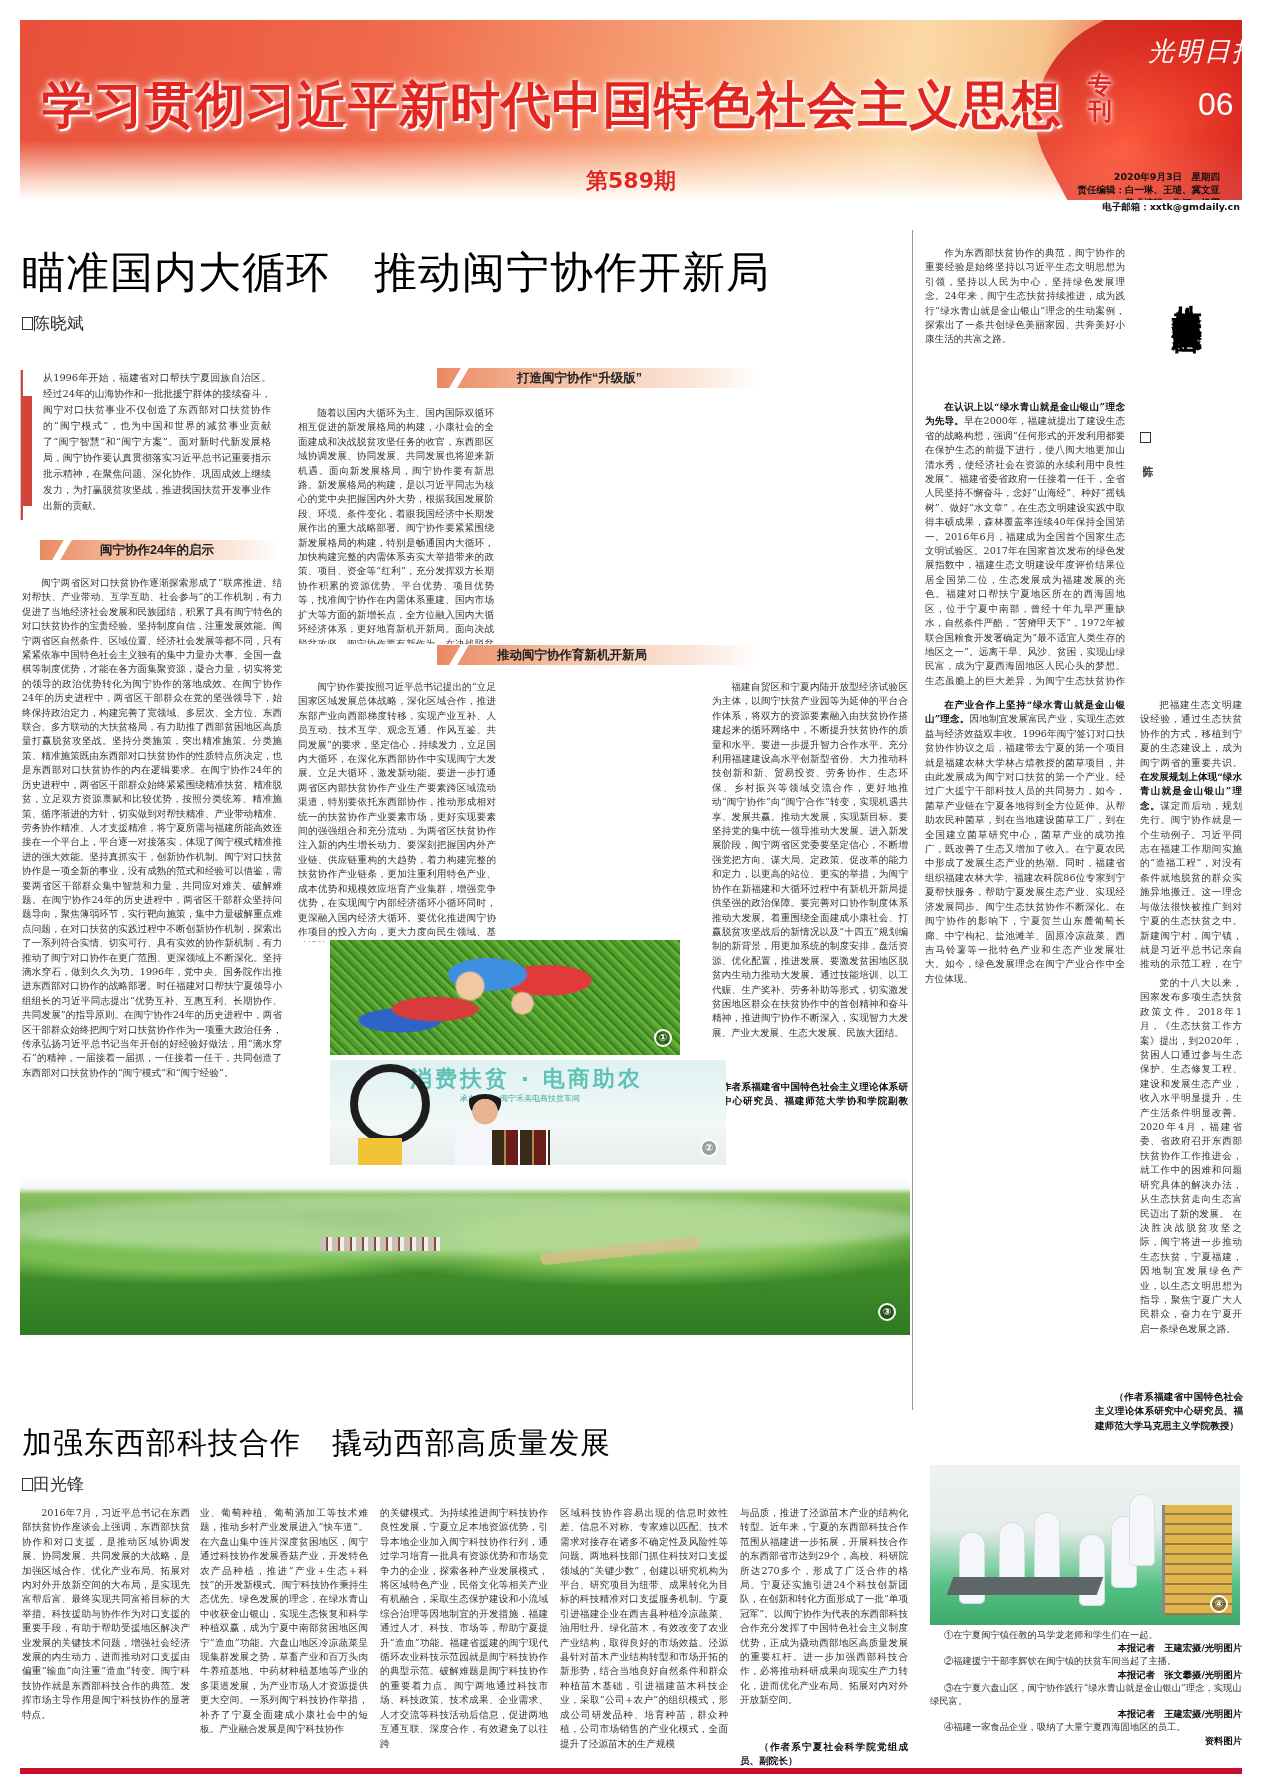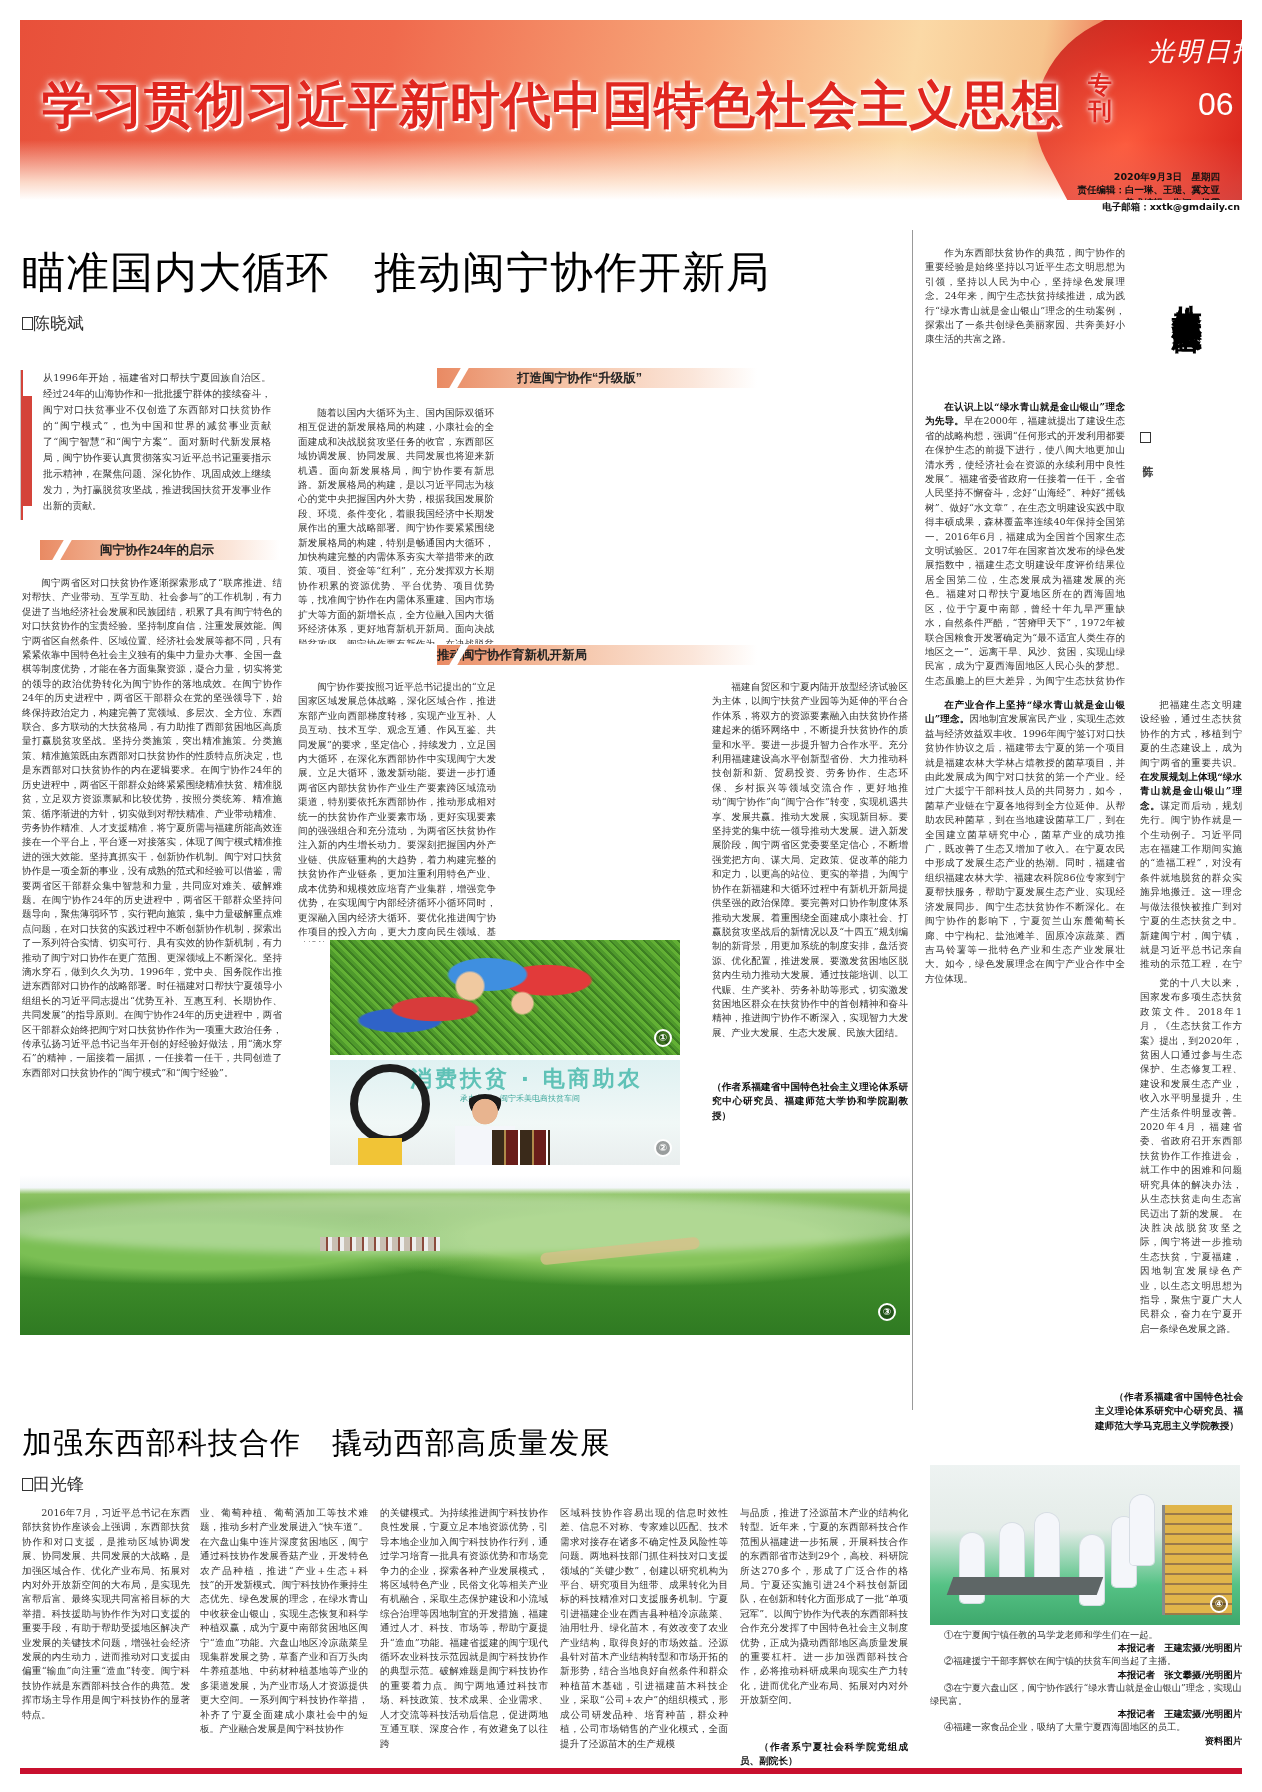--- a/index.html
+++ b/index.html
@@ -109,21 +109,21 @@
   .p1 { left: 330px; top: 940px; width: 350px; height: 115px;
     background:
       radial-gradient(circle at 40% 40%, #f0c9a0 0 6%, transparent 7%),
       radial-gradient(circle at 55% 55%, #f2c3a0 0 5%, transparent 6%),
       radial-gradient(ellipse at 45% 30%, #3f8fe0 0 14%, transparent 15%),
       radial-gradient(ellipse at 62% 35%, #e23a3a 0 14%, transparent 15%),
       radial-gradient(ellipse at 30% 60%, #d83b3b 0 12%, transparent 13%),
       radial-gradient(ellipse at 20% 70%, #2f63c8 0 10%, transparent 11%),
       repeating-linear-gradient(45deg, #4f9a2c 0 3px, #62b034 3px 6px, #3d7f22 6px 8px);
   }
-  .p2 { left: 330px; top: 1060px; width: 350px; height: 105px;
+  .p2 { left: 330px; top: 1060px; width: 396px; height: 105px;
     background: linear-gradient(180deg, #dff1f2 0%, #f1f8f7 60%, #e9eeee 100%);
   }
   .p2 .banner { position: absolute; left: 80px; top: 4px; font-family: "DejaVu Sans", sans-serif; font-weight: bold; font-size: 22px; color: #3fb6a8; letter-spacing: 3px; opacity: 0.8; }
   .p2 .sub { position: absolute; left: 130px; top: 33px; font-size: 8px; color: #3fa89c; }
   .p2 .ring { position: absolute; left: 20px; top: 4px; width: 80px; height: 80px; border-radius: 50%; border: 8px solid #1e1e1e; }
   .p2 .person { position: absolute; left: 125px; top: 34px; width: 60px; height: 80px; border-radius: 30px 30px 4px 4px;
     background: radial-gradient(circle at 50% 22%, #e8b48f 0 18%, transparent 19%), radial-gradient(circle at 50% 10%, #1b1b1b 0 20%, transparent 21%), linear-gradient(180deg, transparent 0 40%, #f4f6fa 40%); }
   .p2 .jars { position: absolute; left: 162px; top: 70px; width: 58px; height: 40px; background: repeating-linear-gradient(90deg, #3a2a1a 0 12px, #b08a4a 12px 14px, #6a1e1a 14px 26px, #fff 26px 28px); }
   .p2 .box1 { position: absolute; left: 28px; top: 78px; width: 44px; height: 30px; background: #f1c436; }
 
@@ -159,40 +159,41 @@
 </style>
 </head>
 <body>
 
 <header class="masthead">
   <div class="ribbon"></div>
   <div class="mast-title">学习贯彻习近平新时代中国特色社会主义思想</div>
   <div class="mast-special">专刊</div>
   <div class="mast-logo">光明日报</div>
   <div class="mast-page">06</div>
+  <div class="mast-issue">第589期</div>
   <div class="mast-info">
     <div>2020年9月3日　星期四</div>
     <div>责任编辑：白一琳、王琎、冀文亚</div>
     <div>美术编辑：朱江、杨震</div>
   </div>
 </header>
 <div style="position:absolute; right:22px; top:201px; font-family:'DejaVu Sans',sans-serif; font-size:9.5px; font-weight:bold; color:#111;">电子邮箱：xxtk@gmdaily.cn</div>
 
 <h1 class="headline h1">瞄准国内大循环　推动闽宁协作开新局</h1>
 <div class="byline" style="left:22px; top:312px;">
   <span class="box"></span>
   <span>陈晓斌</span>
 </div>
 
 <div class="lead-accent"></div>
 <div class="lead">从1996年开始，福建省对口帮扶宁夏回族自治区。经过24年的山海协作和一批批援宁群体的接续奋斗，闽宁对口扶贫事业不仅创造了东西部对口扶贫协作的“闽宁模式”，也为中国和世界的减贫事业贡献了“闽宁智慧”和“闽宁方案”。面对新时代新发展格局，闽宁协作要认真贯彻落实习近平总书记重要指示批示精神，在聚焦问题、深化协作、巩固成效上继续发力，为打赢脱贫攻坚战，推进我国扶贫开发事业作出新的贡献。</div>
 
 <div class="subhead" style="left:40px; top:540px; width:240px; padding-left:60px;">闽宁协作24年的启示</div>
 <div class="subhead" style="left:437px; top:368px; width:320px; padding-left:80px;">打造闽宁协作“升级版”</div>
-<div class="subhead" style="left:437px; top:645px; width:320px; ">推动闽宁协作育新机开新局</div>
+<div class="subhead" style="left:437px; top:645px; width:320px; padding-left:60px;">推动闽宁协作育新机开新局</div>
 
 <div class="col" style="left:22px; top:568px; width:260px; height:600px;">闽宁两省区对口扶贫协作逐渐探索形成了“联席推进、结对帮扶、产业带动、互学互助、社会参与”的工作机制，有力促进了当地经济社会发展和民族团结，积累了具有闽宁特色的对口扶贫协作的宝贵经验。坚持制度自信，注重发展效能。闽宁两省区自然条件、区域位置、经济社会发展等都不同，只有紧紧依靠中国特色社会主义独有的集中力量办大事、全国一盘棋等制度优势，才能在各方面集聚资源，凝合力量，切实将党的领导的政治优势转化为闽宁协作的落地成效。在闽宁协作24年的历史进程中，两省区干部群众在党的坚强领导下，始终保持政治定力，构建完善了宽领域、多层次、全方位、东西联合、多方联动的大扶贫格局，有力助推了西部贫困地区高质量打赢脱贫攻坚战。坚持分类施策，突出精准施策。分类施策、精准施策既由东西部对口扶贫协作的性质特点所决定，也是东西部对口扶贫协作的内在逻辑要求。在闽宁协作24年的历史进程中，两省区干部群众始终紧紧围绕精准扶贫、精准脱贫，立足双方资源禀赋和比较优势，按照分类统筹、精准施策、循序渐进的方针，切实做到对帮扶精准、产业带动精准、劳务协作精准、人才支援精准，将宁夏所需与福建所能高效连接在一个平台上，平台逐一对接落实，体现了闽宁模式精准推进的强大效能。坚持真抓实干，创新协作机制。闽宁对口扶贫协作是一项全新的事业，没有成熟的范式和经验可以借鉴，需要两省区干部群众集中智慧和力量，共同应对难关、破解难题。在闽宁协作24年的历史进程中，两省区干部群众坚持问题导向，聚焦薄弱环节，实行靶向施策，集中力量破解重点难点问题，在对口扶贫的实践过程中不断创新协作机制，探索出了一系列符合实情、切实可行、具有实效的协作新机制，有力推动了闽宁对口协作在更广范围、更深领域上不断深化。坚持滴水穿石，做到久久为功。1996年，党中央、国务院作出推进东西部对口协作的战略部署。时任福建对口帮扶宁夏领导小组组长的习近平同志提出“优势互补、互惠互利、长期协作、共同发展”的指导原则。在闽宁协作24年的历史进程中，两省区干部群众始终把闽宁对口扶贫协作作为一项重大政治任务，传承弘扬习近平总书记当年开创的好经验好做法，用“滴水穿石”的精神，一届接着一届抓，一任接着一任干，共同创造了东西部对口扶贫协作的“闽宁模式”和“闽宁经验”。</div>
 <div class="col" style="left:298px; top:398px; width:196px; height:238px; text-indent:2em;">随着以国内大循环为主、国内国际双循环相互促进的新发展格局的构建，小康社会的全面建成和决战脱贫攻坚任务的收官，东西部区域协调发展、协同发展、共同发展也将迎来新机遇。面向新发展格局，闽宁协作要有新思路。新发展格局的构建，是以习近平同志为核心的党中央把握国内外大势，根据我国发展阶段、环境、条件变化，着眼我国经济中长期发展作出的重大战略部署。闽宁协作要紧紧围绕新发展格局的构建，特别是畅通国内大循环，加快构建完整的内需体系夯实大举措带来的政策、项目、资金等“红利”，充分发挥双方长期协作积累的资源优势、平台优势、项目优势等，找准闽宁协作在内需体系重建、国内市场扩大等方面的新增长点，全方位融入国内大循环经济体系，更好地育新机开新局。面向决战脱贫攻坚，闽宁协作要有新作为。在决战脱贫攻坚收官之年，“闽宁对口扶贫协作援宁群体”被中央宣传部授予“时代楷模”称号，这是对闽宁两省区干部群众24年接续扶贫协作工作的充分肯定，也对闽宁协作在决战脱贫攻坚过程中发挥更大作用提出了更高期待。闽宁两省区干部群众要以此为新起点和新动力，吹起决战脱贫攻坚的冲锋号，坚持高位谋划推动，以“敢为人先”的勇气、“不含金胜决不收兵”的信念，持续深化拓展扶贫协作的领域、范围，以干事创业的大担当展现新时代闽宁人的大作为。面向全面建成小康社会，闽宁协作要有新成效。对闽宁对口扶贫协作事业而言，全面小康目标的实现并不是终点，而是开启更高层次、更多领域、更广范围协作与合作新征程的起点。闽宁两省区干部群众要聚焦聚力全面小康目标实现后东西部区域协调发展和对口扶贫工作提档升级的前瞻要素新任务，充分挖掘闽宁两省区资源互补的优势，不断拓展合作领域，提升合作质量，扩大开放程度，推动闽宁协作进入新阶段、展现新成效。</div>
 <div class="col" style="left:504px; top:398px; width:196px; height:238px;"></div>
 <div class="col" style="left:710px; top:398px; width:198px; height:238px;"></div>
 
 <div class="col" style="left:298px; top:672px; width:198px; height:262px;">闽宁协作要按照习近平总书记提出的“立足国家区域发展总体战略，深化区域合作，推进东部产业向西部梯度转移，实现产业互补、人员互动、技术互学、观念互通、作风互鉴、共同发展”的要求，坚定信心，持续发力，立足国内大循环，在深化东西部协作中实现闽宁大发展。立足大循环，激发新动能。要进一步打通两省区内部扶贫协作产业生产要素跨区域流动渠道，特别要依托东西部协作，推动形成相对统一的扶贫协作产业要素市场，更好实现要素间的强强组合和充分流动，为两省区扶贫协作注入新的内生增长动力。要深刻把握国内外产业链、供应链重构的大趋势，着力构建完整的扶贫协作产业链条，更加注重利用特色产业、成本优势和规模效应培育产业集群，增强竞争优势，在实现闽宁内部经济循环小循环同时，更深融入国内经济大循环。要优化推进闽宁协作项目的投入方向，更大力度向民生领域、基础设施建设、劳动密集型产业等领域集聚，并加大对中低收入群体的就业支持和收入补贴力度，切实将闽宁贫困地区庞大的人口基数转化为有效的消费需求。深化大合作，凝聚新合力。要进一步提升闽宁合作水平。坚持把优势互补、产业对接作为新增长极，更加紧密地将“新宁夏”建设、“新福建”建设与福建产业转型升级结合起来，以福建先发优势带动宁夏后发效应，实现合作共赢。要进一步提升平台合作水平。不断扩展以</div>
 <div class="col" style="left:712px; top:672px; width:196px; height:392px;">福建自贸区和宁夏内陆开放型经济试验区为主体，以闽宁扶贫产业园等为延伸的平台合作体系，将双方的资源要素融入由扶贫协作搭建起来的循环网络中，不断提升扶贫协作的质量和水平。要进一步提升智力合作水平。充分利用福建建设高水平创新型省份、大力推动科技创新和新、贸易投资、劳务协作、生态环保、乡村振兴等领域交流合作，更好地推动“闽宁协作”向“闽宁合作”转变，实现机遇共享、发展共赢。推动大发展，实现新目标。要坚持党的集中统一领导推动大发展。进入新发展阶段，闽宁两省区党委要坚定信心，不断增强党把方向、谋大局、定政策、促改革的能力和定力，以更高的站位、更实的举措，为闽宁协作在新福建和大循环过程中有新机开新局提供坚强的政治保障。要完善对口协作制度体系推动大发展。着重围绕全面建成小康社会、打赢脱贫攻坚战后的新情况以及“十四五”规划编制的新背景，用更加系统的制度安排，盘活资源、优化配置，推进发展。要激发贫困地区脱贫内生动力推动大发展。通过技能培训、以工代赈、生产奖补、劳务补助等形式，切实激发贫困地区群众在扶贫协作中的首创精神和奋斗精神，推进闽宁协作不断深入，实现智力大发展、产业大发展、生态大发展、民族大团结。</div>
 <div class="col author-note" style="left:712px; top:1072px; width:196px; height:52px; text-indent:0;">（作者系福建省中国特色社会主义理论体系研究中心研究员、福建师范大学协和学院副教授）</div>
 

